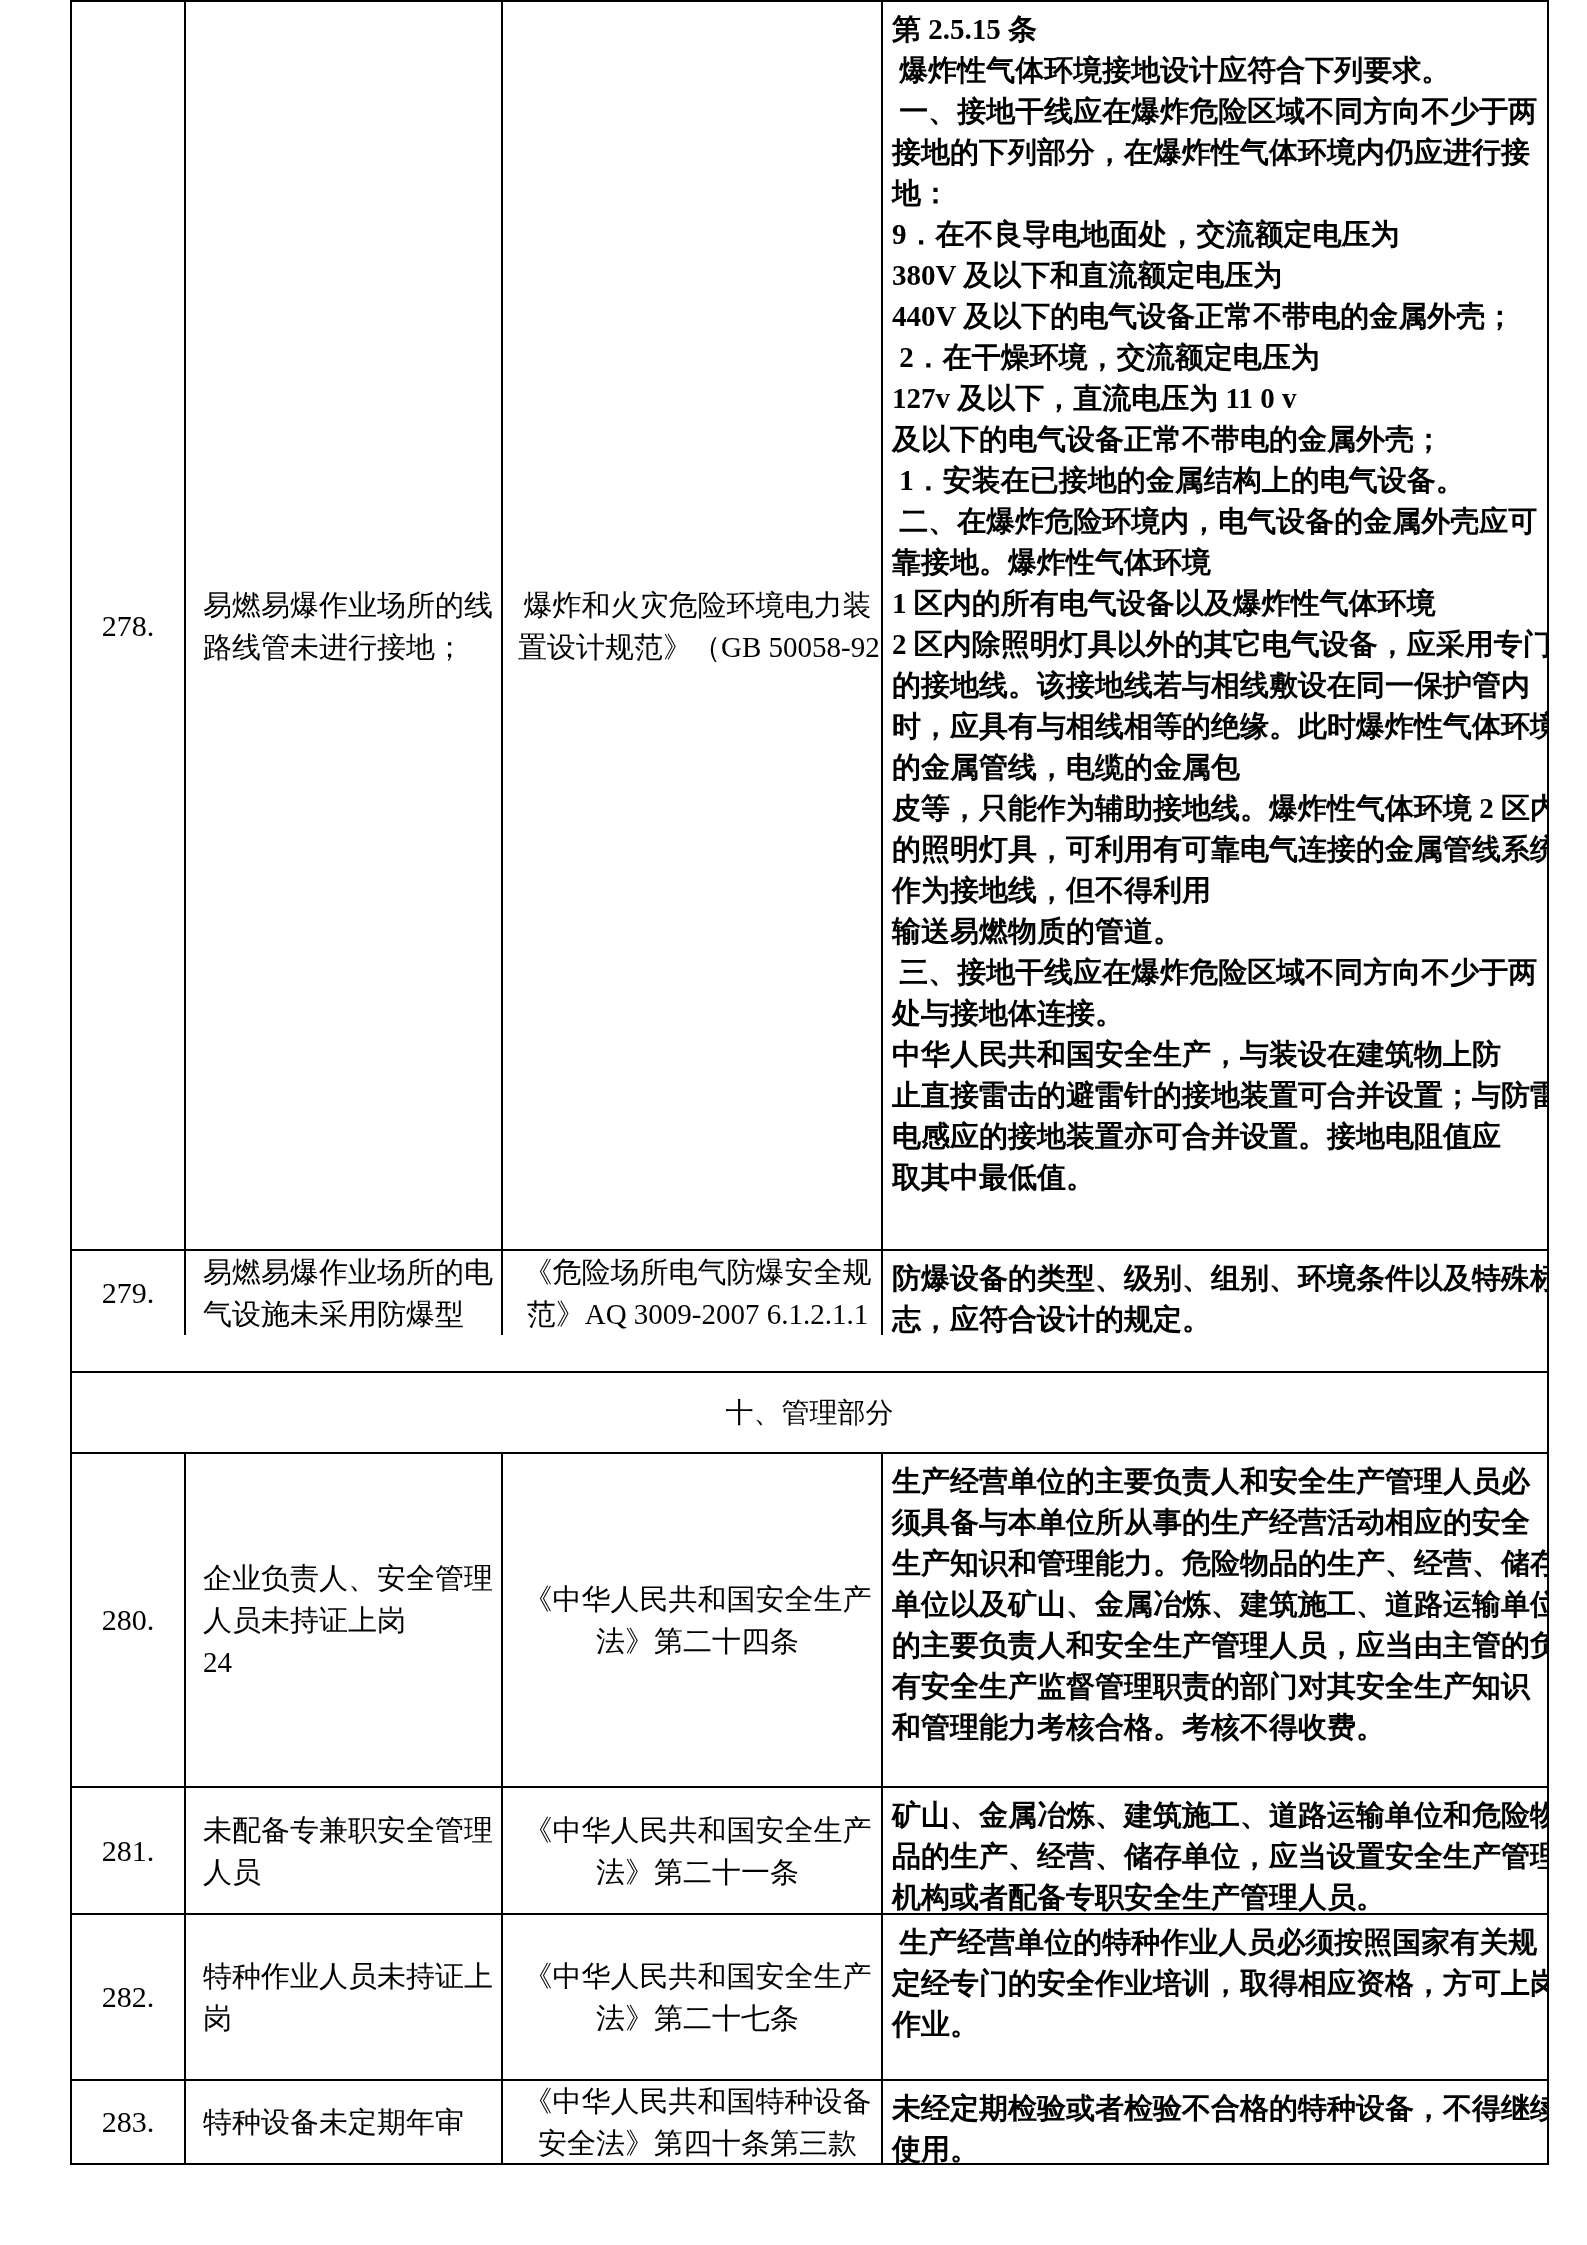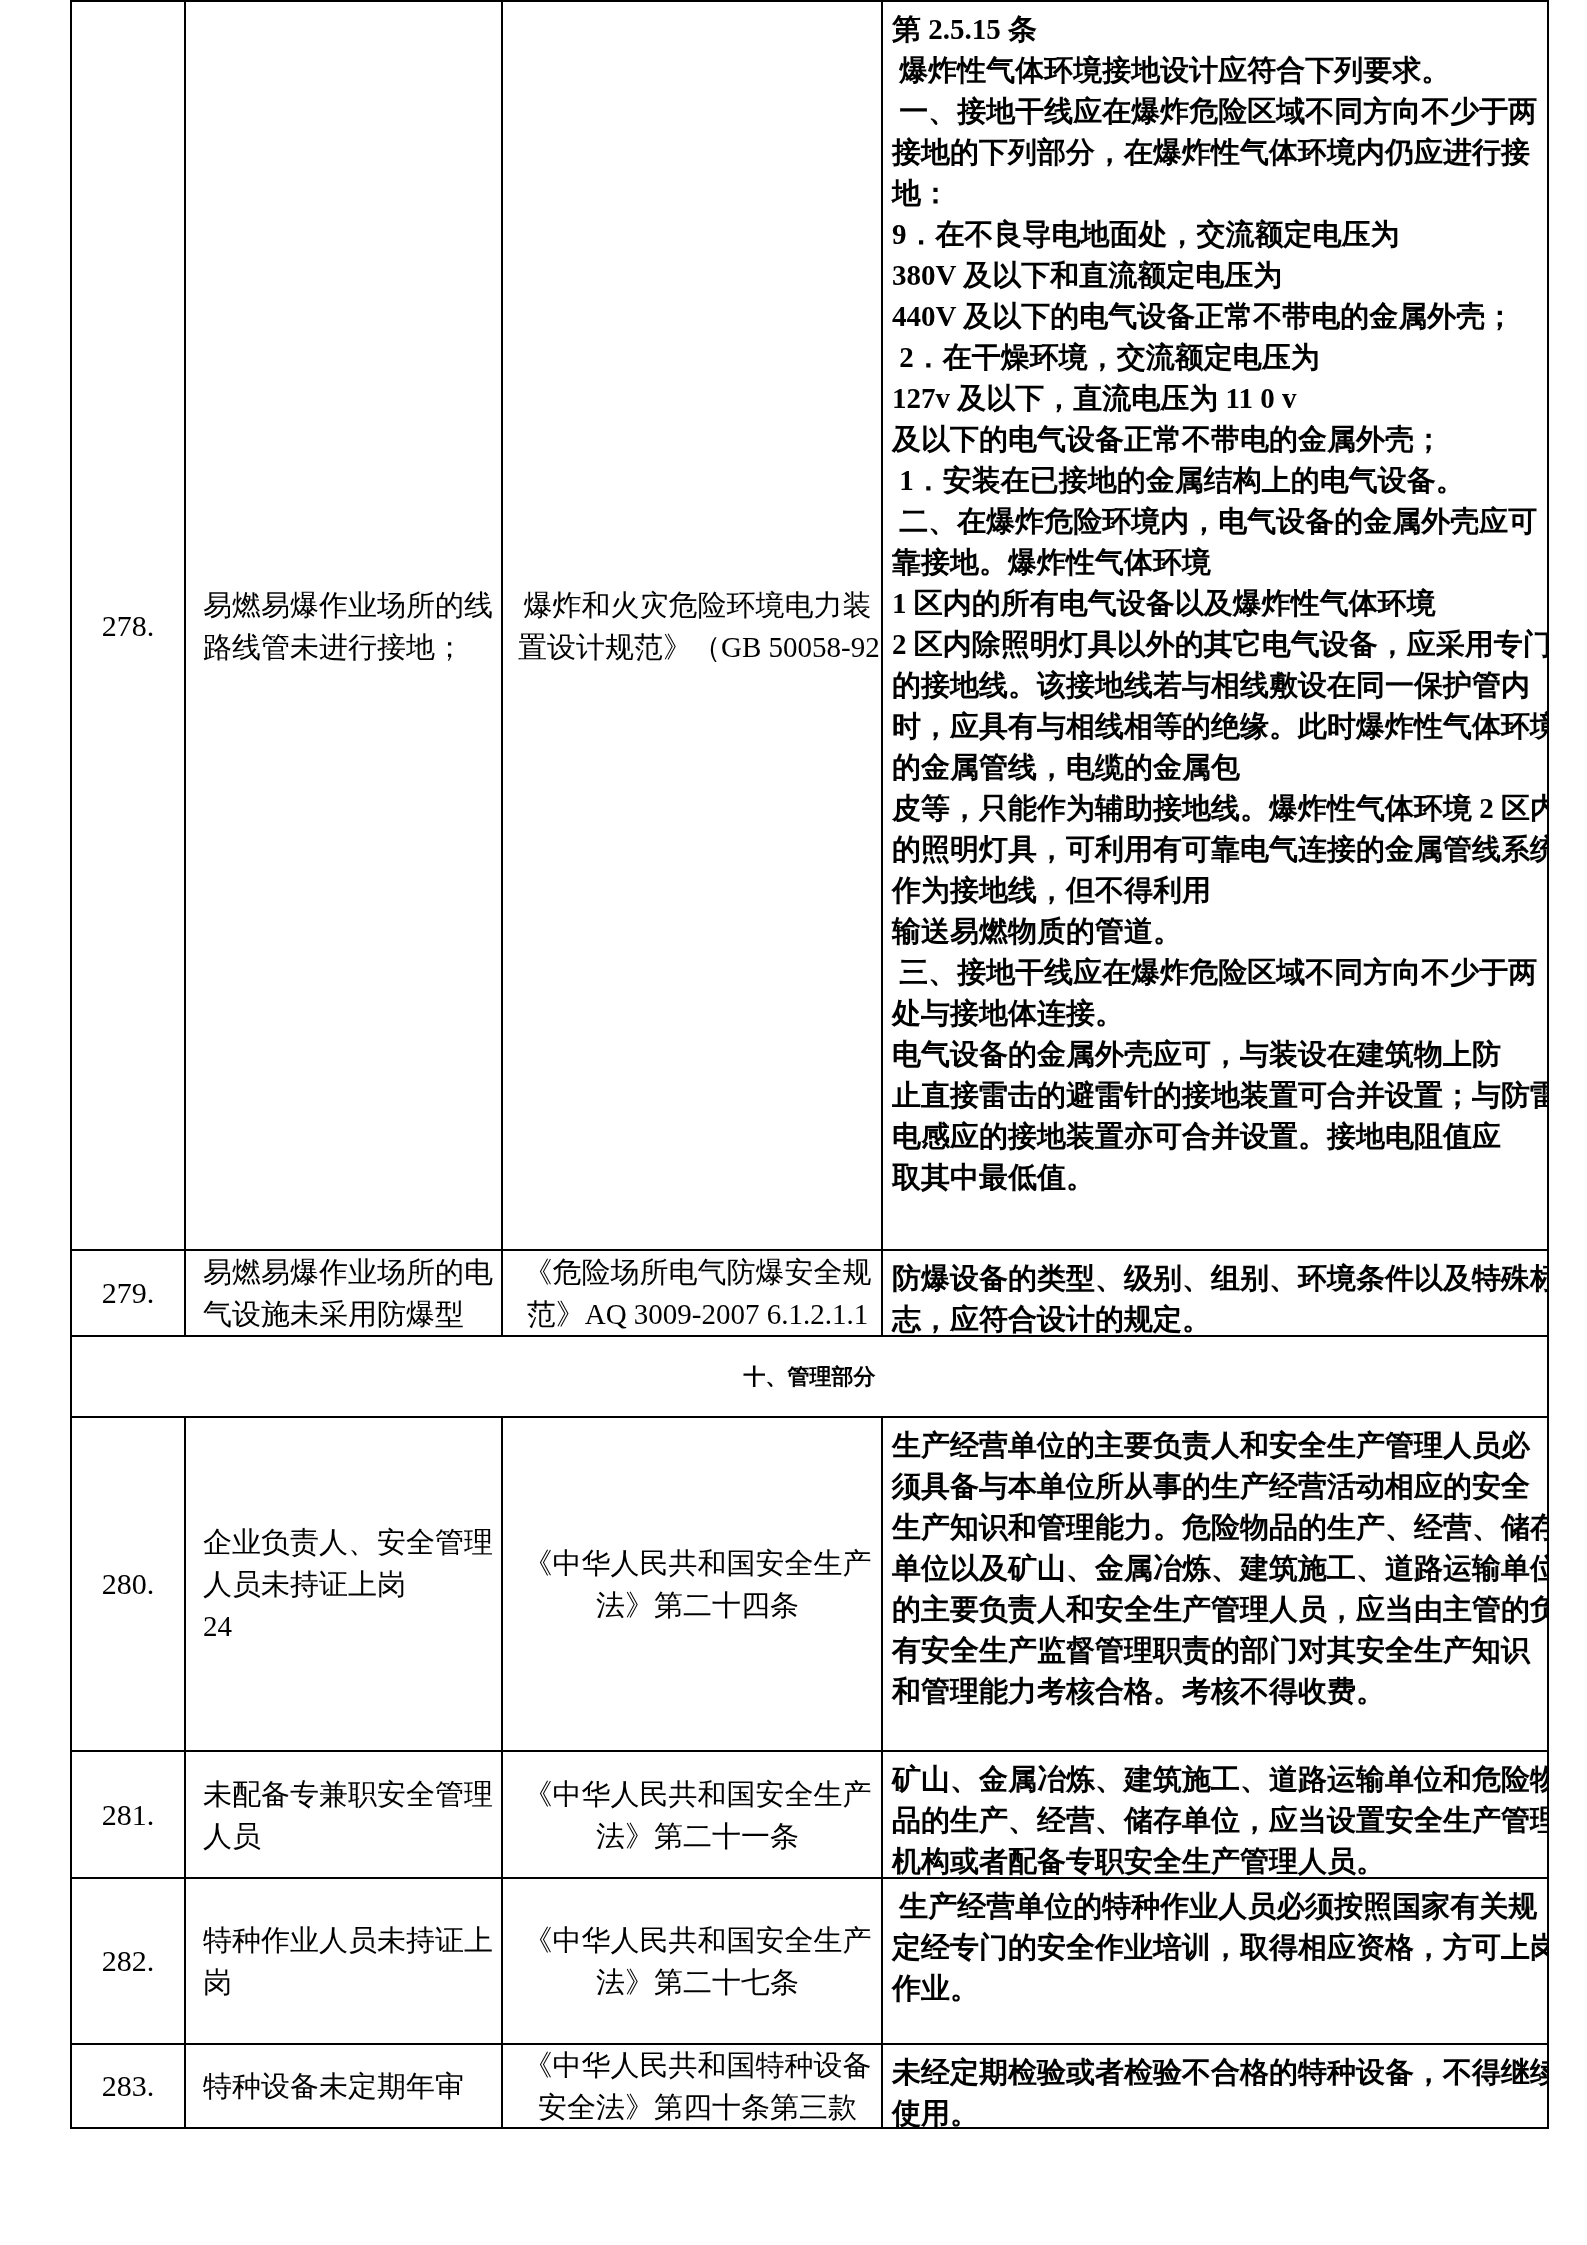--- a/index.html
+++ b/index.html
@@ -78,23 +78,24 @@
   .r279 { height: 86px; }
   .rsec { height: 81px; }
   .r280 { height: 334px; }
   .r281 { height: 127px; }
   .r282 { height: 166px; }
   .r283 { height: 84px; }
   .section-row {
     display: flex;
     align-items: center;
     justify-content: center;
-    font-weight: bold;
-    font-size: 22px;
-    box-sizing: border-box;
+    font-weight: normal;
+    font-size: 28px;
+    box-sizing: border-box;
+    margin-top: 36px;
   }
 </style>
 </head>
 <body>
 
 <div class="page">
   <div class="doc-table">
 
     <div class="row r278">
       <div class="cell num">278.</div>
@@ -125,21 +126,21 @@
           <div class="ln">2 区内除照明灯具以外的其它电气设备，应采用专门</div>
           <div class="ln">的接地线。该接地线若与相线敷设在同一保护管内</div>
           <div class="ln">时，应具有与相线相等的绝缘。此时爆炸性气体环境</div>
           <div class="ln">的金属管线，电缆的金属包</div>
           <div class="ln">皮等，只能作为辅助接地线。爆炸性气体环境 2 区内</div>
           <div class="ln">的照明灯具，可利用有可靠电气连接的金属管线系统</div>
           <div class="ln">作为接地线，但不得利用</div>
           <div class="ln">输送易燃物质的管道。</div>
           <div class="ln"> 三、接地干线应在爆炸危险区域不同方向不少于两</div>
           <div class="ln">处与接地体连接。</div>
-          <div class="ln">电气设备的金属外壳应可，与装设在建筑物上防</div>
+          <div class="ln">中华人民共和国安全生产，与装设在建筑物上防</div>
           <div class="ln">止直接雷击的避雷针的接地装置可合并设置；与防雷</div>
           <div class="ln">电感应的接地装置亦可合并设置。接地电阻值应</div>
           <div class="ln">取其中最低值。</div>
         </div>
     </div>
 
     <div class="row r279">
       <div class="cell num">279.</div>
       <div class="cell issue">
           <div class="ln">易燃易爆作业场所的电</div>

